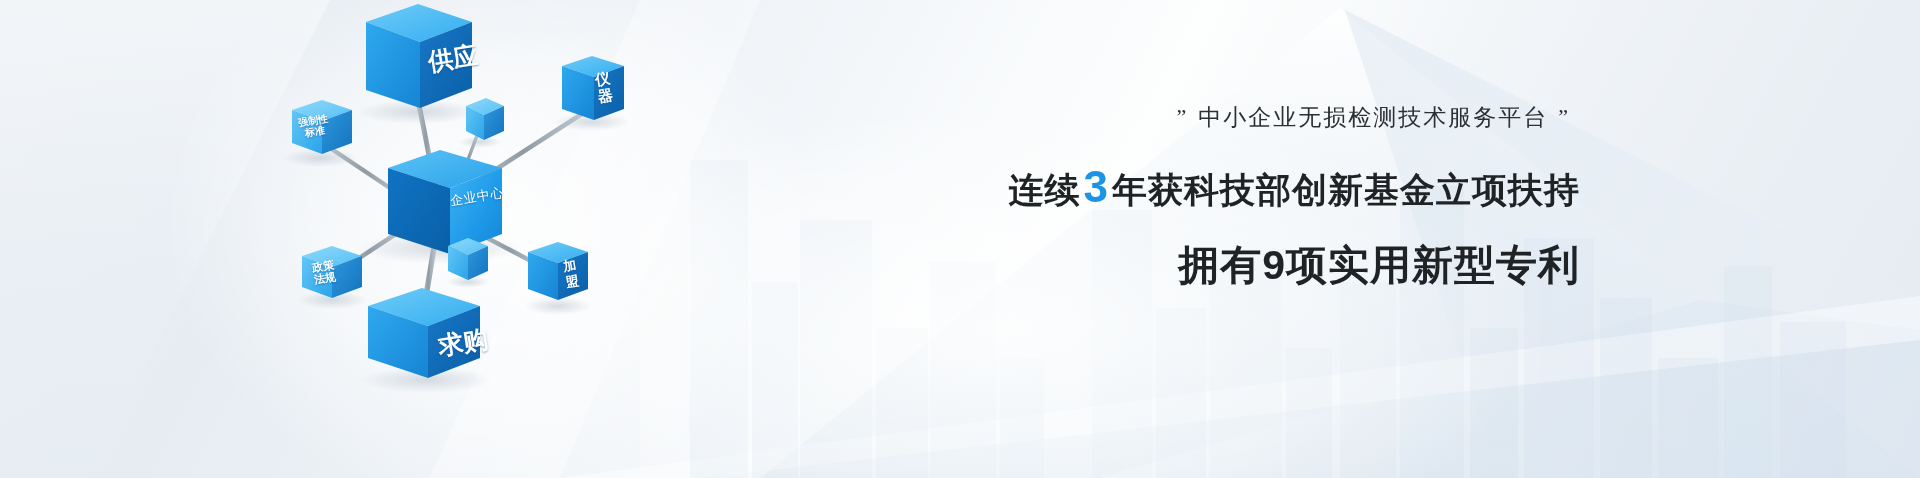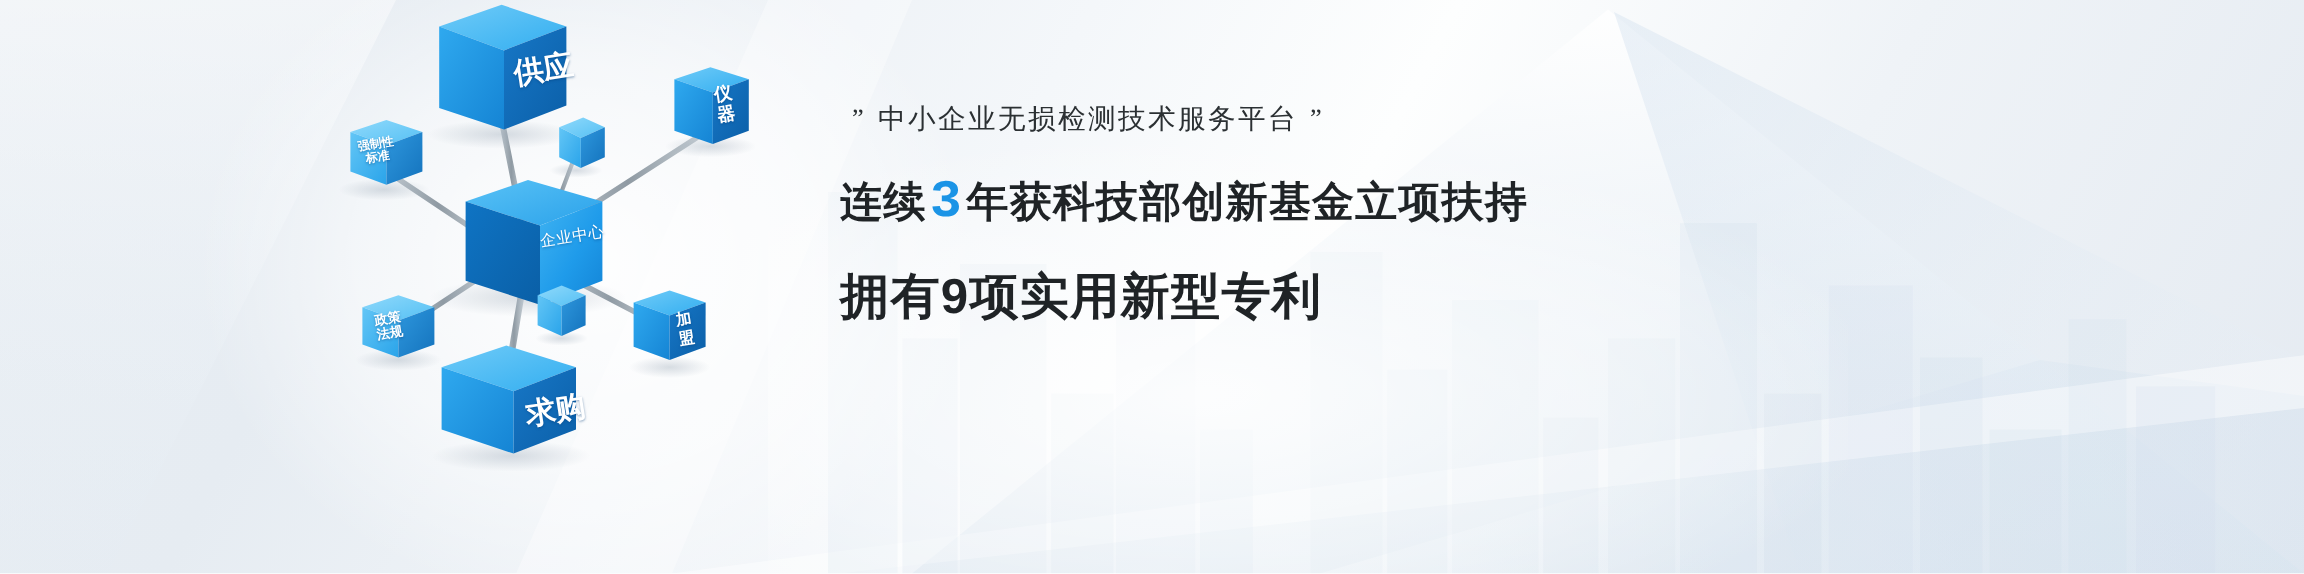--- a/index.html
+++ b/index.html
@@ -49,23 +49,23 @@
     opacity: .30;
   }
 
   
   .poly { position: absolute; pointer-events: none; }
 
   
   .text-block {
     position: absolute;
     left: 700px;
-    top: 88px;
+    top: 106px;
     width: 880px;
-    text-align: left;
+    text-align: right;
     z-index: 8;
   }
   .quote-line {
     font-size: 23px;
     color: #2b3033;
     letter-spacing: 2px;
     font-weight: 500;
     line-height: 1;
     white-space: nowrap;
   }
@@ -77,21 +77,20 @@
     font-family: "Liberation Serif", serif;
   }
   .headline {
     margin-top: 36px;
     font-size: 35px;
     color: #1f2326;
     font-weight: 600;
     letter-spacing: 1px;
     line-height: 1;
     white-space: nowrap;
-    font-family: Liberation Mono, monospace;
   }
   .headline .num {
     color: #1b94e6;
     font-size: 44px;
     font-weight: 600;
     padding: 0 3px;
     line-height: 1;
   }
   .headline2 {
     margin-top: 36px;

